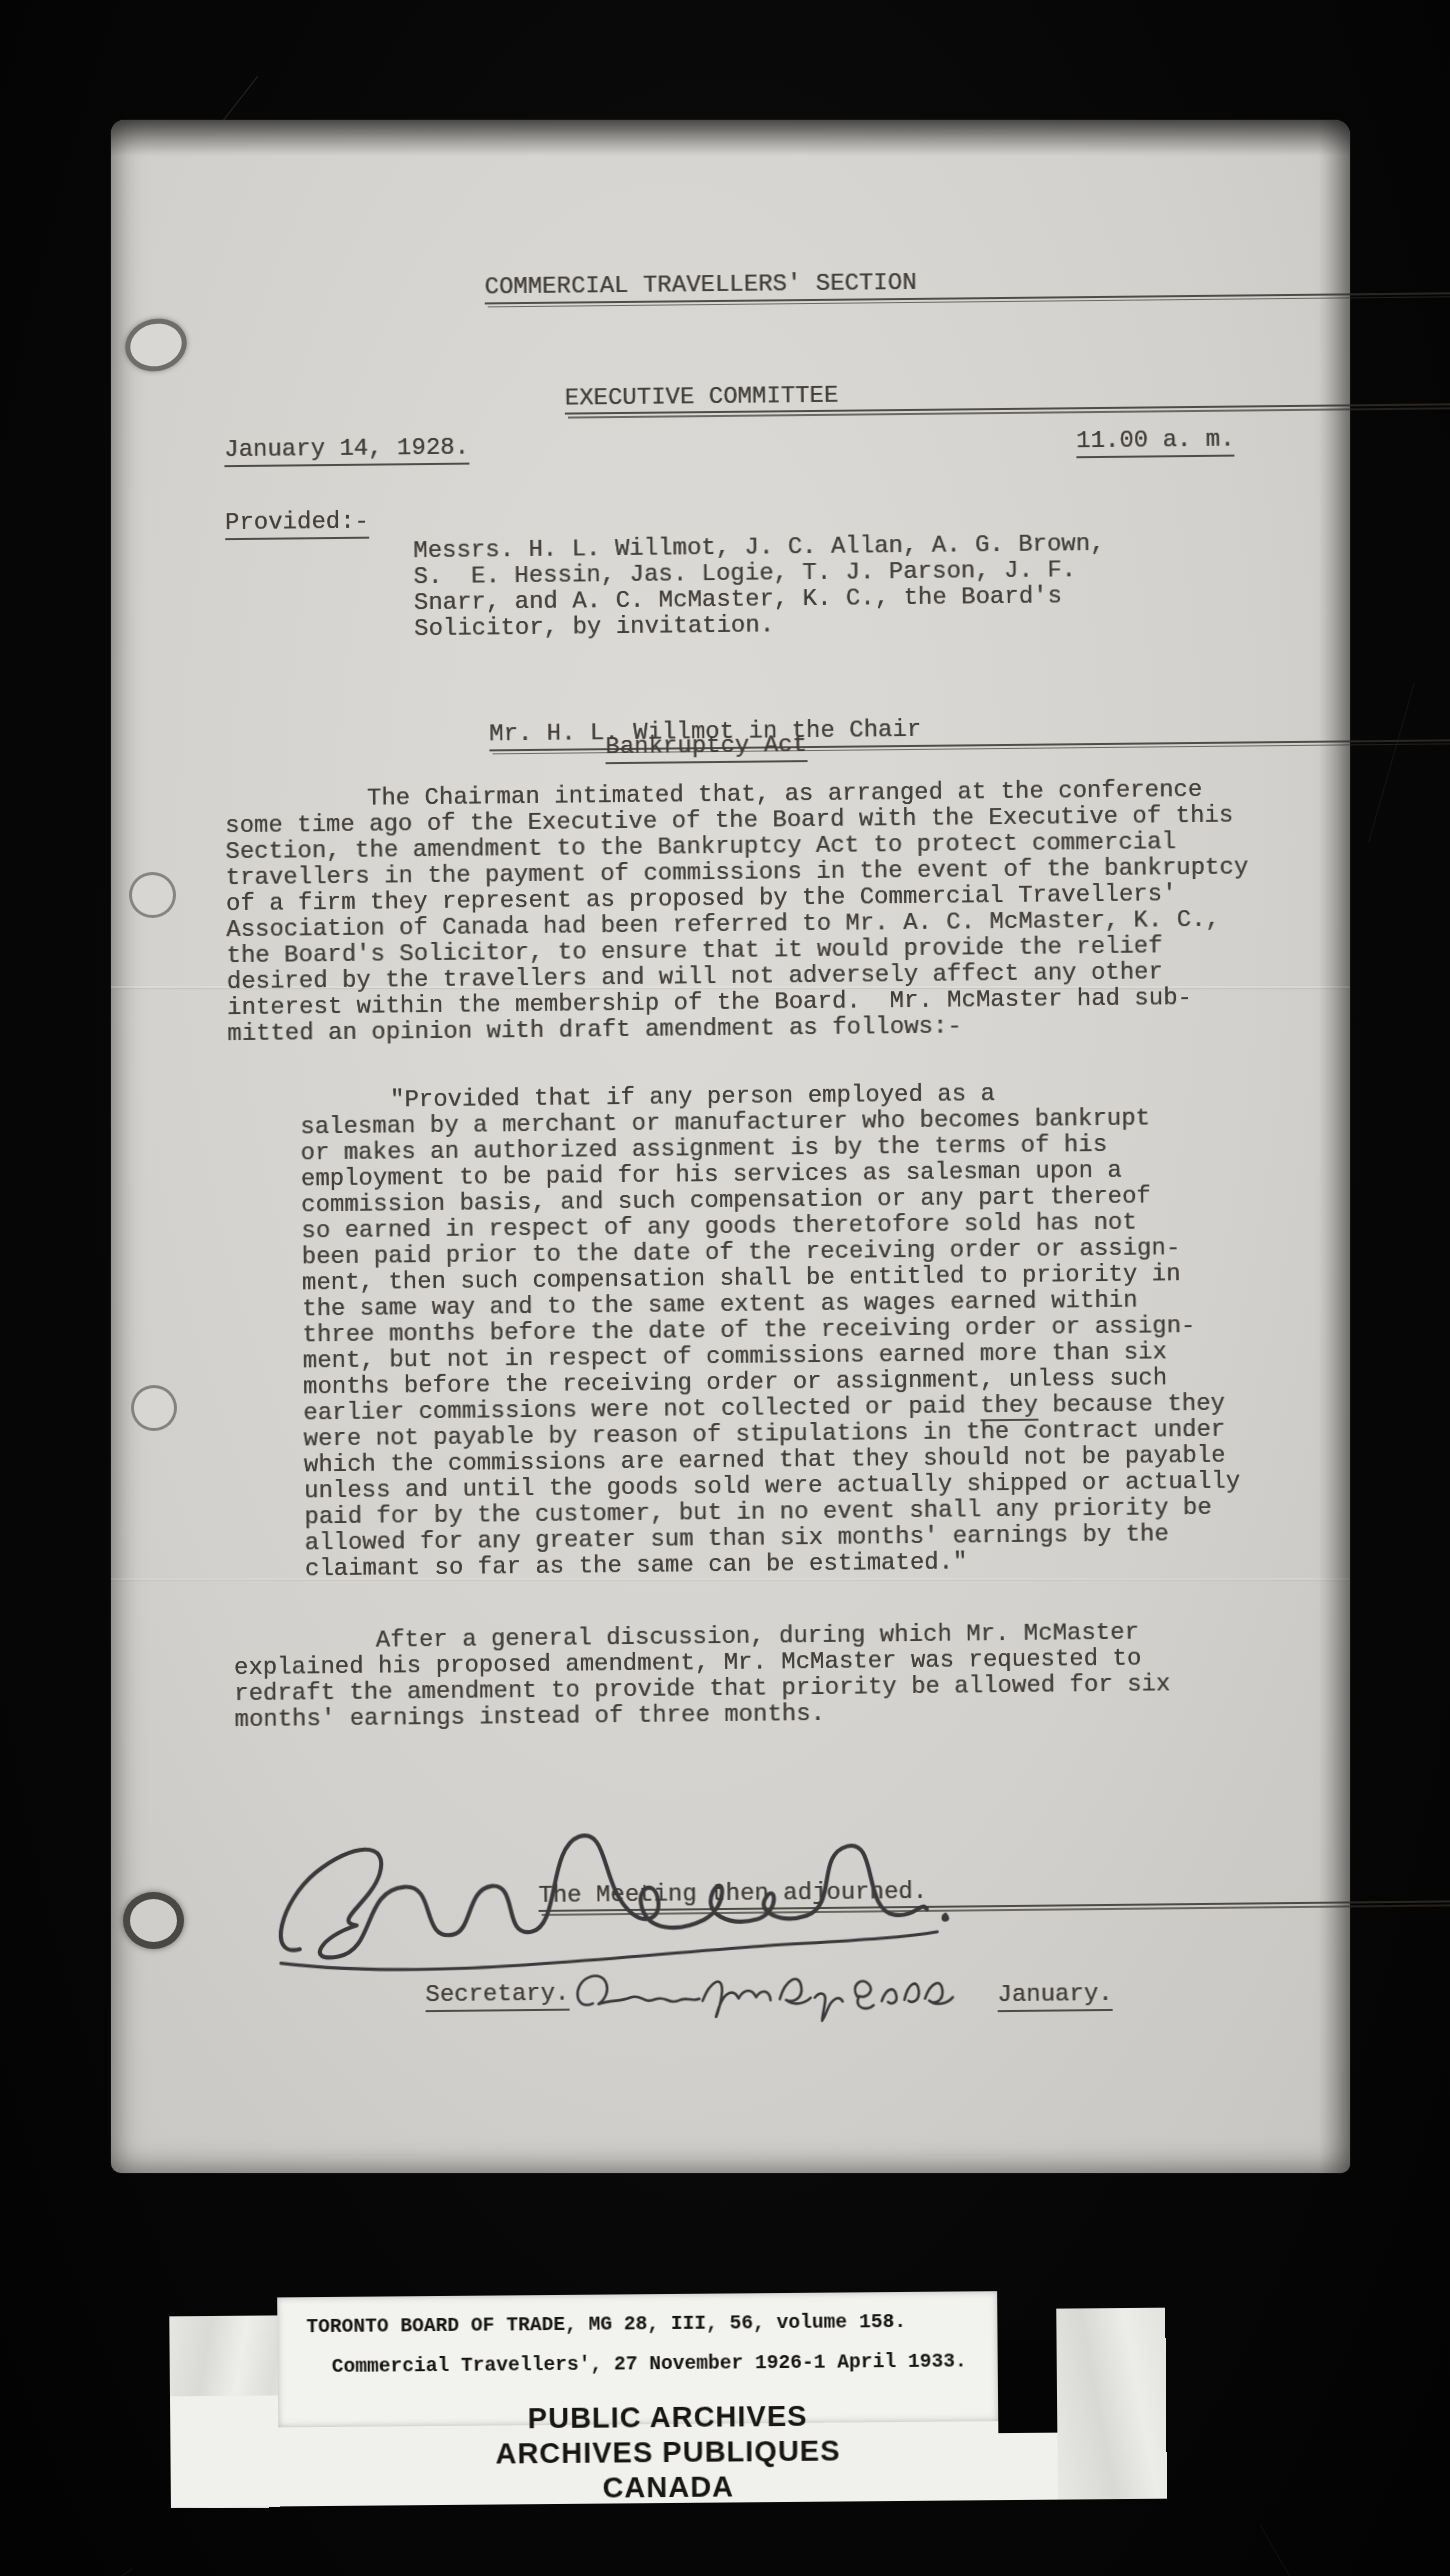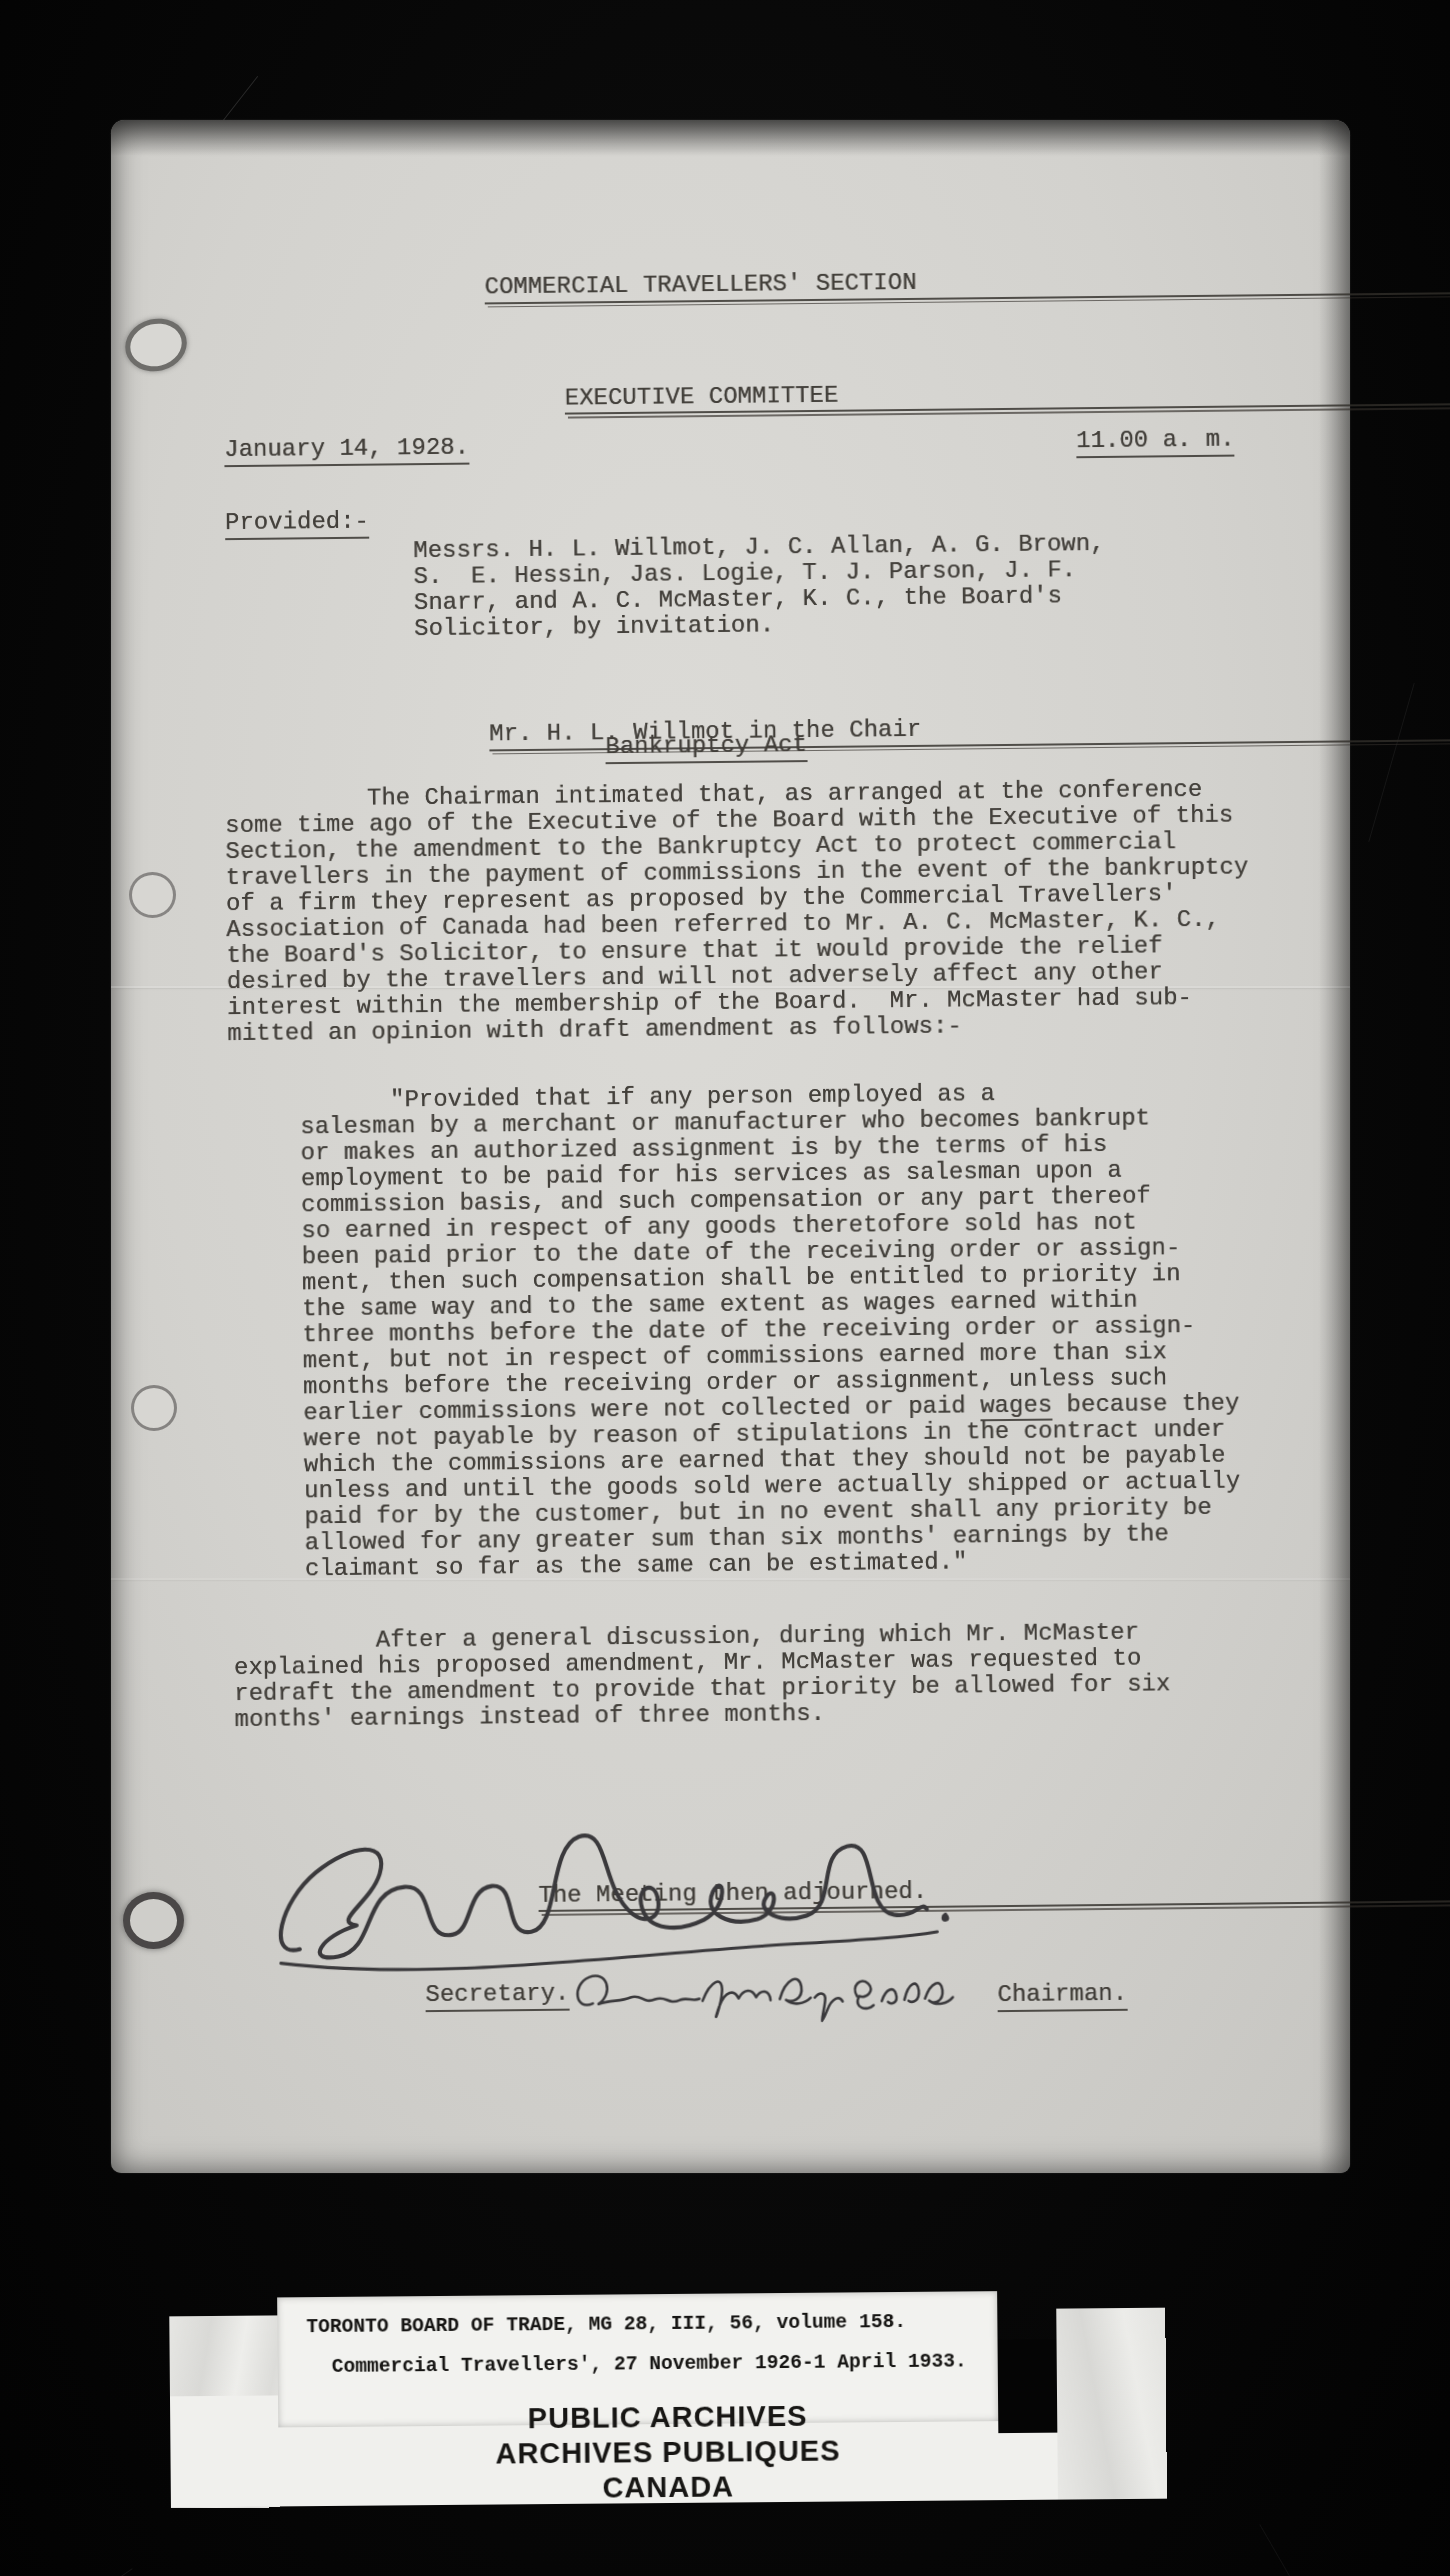--- a/index.html
+++ b/index.html
@@ -122,21 +122,21 @@
       <div class="line">or makes an authorized assignment is by the terms of his</div>
       <div class="line">employment to be paid for his services as salesman upon a</div>
       <div class="line">commission basis, and such compensation or any part thereof</div>
       <div class="line">so earned in respect of any goods theretofore sold has not</div>
       <div class="line">been paid prior to the date of the receiving order or assign-</div>
       <div class="line">ment, then such compensation shall be entitled to priority in</div>
       <div class="line">the same way and to the same extent as wages earned within</div>
       <div class="line">three months before the date of the receiving order or assign-</div>
       <div class="line">ment, but not in respect of commissions earned more than six</div>
       <div class="line">months before the receiving order or assignment, unless such</div>
-      <div class="line"><span>earlier commissions were not collected or paid </span><span class="wu">wages</span><span> because they</span></div>
+      <div class="line"><span>earlier commissions were not collected or paid </span><span class="wu">they</span><span> because they</span></div>
       <div class="line">were not payable by reason of stipulations in the contract under</div>
       <div class="line">which the commissions are earned that they should not be payable</div>
       <div class="line">unless and until the goods sold were actually shipped or actually</div>
       <div class="line">paid for by the customer, but in no event shall any priority be</div>
       <div class="line">allowed for any greater sum than six months' earnings by the</div>
       <div class="line">claimant so far as the same can be estimated."</div>
     </div>
 
     <div class="blk" style="left:229px;top:1624px;">
       <div class="line ind">After a general discussion, during which Mr. McMaster</div>
@@ -172,21 +172,21 @@
         <path stroke-width="5" d="M 418 90 C 430 50, 456 40, 460 66 C 464 92, 440 98, 430 92
           C 444 104, 466 100, 478 88 M 486 88 C 496 76, 508 78, 506 94 C 504 116, 490 160, 510 112
           C 520 88, 534 84, 540 96"></path>
         <path stroke-width="5" d="M 568 86 C 556 66, 576 48, 590 62 C 604 76, 586 92, 572 86
           C 560 110, 588 116, 600 104 M 616 96 C 624 72, 640 66, 644 84 C 648 100, 634 104, 628 98
           M 660 94 C 668 60, 686 54, 688 76 C 690 96, 676 102, 668 96 M 700 92 C 712 58, 732 54, 734 76
           C 736 98, 718 104, 708 96 C 722 108, 744 102, 754 90"></path>
       </svg>
     </div>
 
-    <div class="tline ul" style="left:989px;top:1985px;">Chairman.</div>
+    <div class="tline ul" style="left:989px;top:1985px;">January.</div>
   </div>
 
   <div id="collage">
     <div class="white" id="leftStrip"></div>
     <div class="white" id="band"></div>
     <div class="white" id="rightStrip"></div>
     <div class="white" id="card"></div>
     <div id="notch"></div>
 
     <div class="cline" style="position:absolute;left:307px;top:2315px;color:#161513;font:bold 19.6px/1 'Liberation Mono','DejaVu Sans Mono',monospace;white-space:pre;">TORONTO BOARD OF TRADE, MG 28, III, 56, volume 158.</div>

